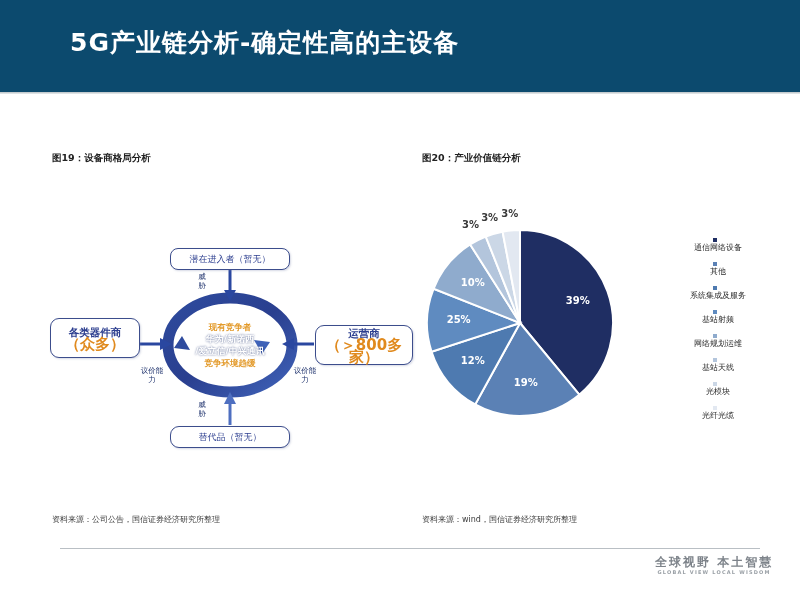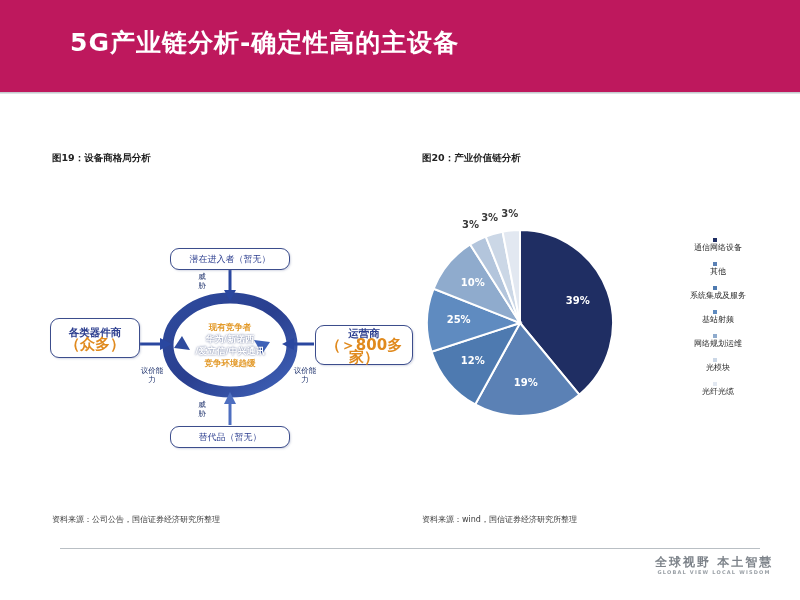--- a/index.html
+++ b/index.html
@@ -8,21 +8,21 @@
     background:#ffffff;
     font-family:"DejaVu Sans","Liberation Sans",sans-serif;
     overflow:hidden;
     position:relative;
   }
   .slide{position:absolute;inset:0;background:#fff;}
 
   
   .header{
     position:absolute;left:0;top:0;width:800px;height:92px;
-    background:#be185d;
+    background:#0c4a6e;
   }
   .header-title{
     position:absolute;left:70px;top:26px;
     font-size:25px;font-weight:bold;color:#ffffff;
     letter-spacing:1px;
     font-family:"DejaVu Sans","Liberation Sans",sans-serif;
     white-space:nowrap;
   }
   .header-rule{
     position:absolute;left:0;top:92px;width:800px;height:2px;
@@ -72,21 +72,21 @@
     border-radius:9px;
     background:#ffffff;
     box-shadow:1px 1px 2px rgba(120,130,170,.30);
     display:flex;flex-direction:column;align-items:center;justify-content:center;
     text-align:center;
   }
   .db .l1{font-size:9px;color:#2c3e8f;line-height:12px;}
   .db .l1.bold{font-weight:bold;font-size:10.5px;}
   .db .l2{font-size:15px;color:#e08a1e;font-weight:bold;line-height:12px;}
 
-  #box-top{left:130px;top:8px;width:118px;height:20px;}
+  #box-top{left:130px;top:8px;width:118px;height:20px;border-radius:8px;}
   #box-bottom{left:130px;top:186px;width:118px;height:20px;}
   #box-left{left:10px;top:78px;width:88px;height:38px;}
   #box-right{left:275px;top:85px;width:96px;height:38px;}
 
   .vlabel{
     position:absolute;font-size:7.5px;color:#22356f;
     width:12px;line-height:9px;text-align:center;
   }
   #vl-top{left:156px;top:32px;}
   #vl-bottom{left:156px;top:160px;}
@@ -239,20 +239,24 @@
     </div>
     <div class="legend-row">
       <span class="legend-sq" style="background: rgb(95, 139, 192);"></span>
       <span class="legend-txt">基站射频</span>
     </div>
     <div class="legend-row">
       <span class="legend-sq" style="background: rgb(143, 171, 205);"></span>
       <span class="legend-txt">网络规划运维</span>
     </div>
     <div class="legend-row">
+      <span class="legend-sq" style="background: rgb(179, 197, 220);"></span>
+      <span class="legend-txt">基站天线</span>
+    </div>
+    <div class="legend-row">
       <span class="legend-sq" style="background: rgb(203, 215, 230);"></span>
       <span class="legend-txt">光模块</span>
     </div>
     <div class="legend-row">
       <span class="legend-sq" style="background: rgb(226, 232, 241);"></span>
       <span class="legend-txt">光纤光缆</span>
     </div>
   </div>
 
   <div class="source-note" id="src-left">资料来源：公司公告，国信证券经济研究所整理</div>

